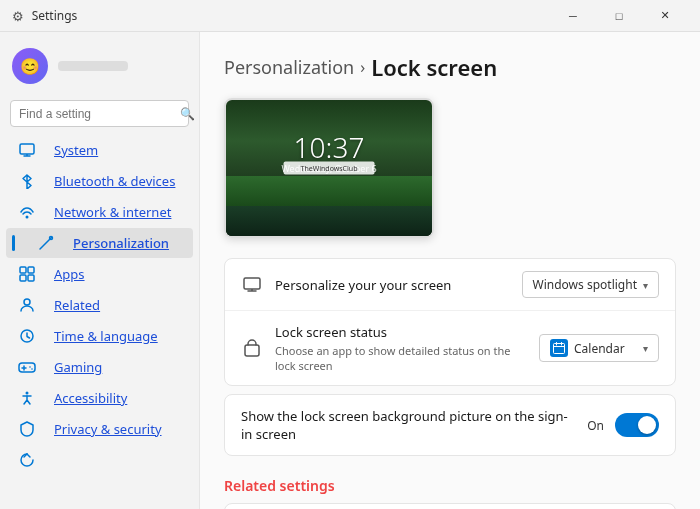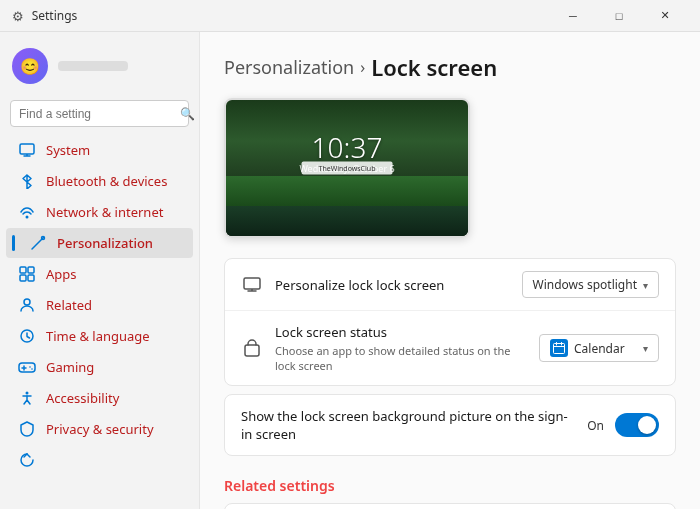--- a/index.html
+++ b/index.html
@@ -104,26 +104,27 @@
       background: transparent;
       flex: 1;
       color: #333;
     }
     .search-icon-svg { color: #666; font-size: 12px; }
 
     .nav-item {
       display: flex;
       align-items: center;
       padding: 6px 12px;
-      gap: 10px;
+      gap: 18px;
       cursor: pointer;
       border-radius: 4px;
       margin: 1px 6px;
-      color: #b91c1c;
+      color: #1d4ed8;
       font-size: 13px;
+      text-decoration: underline;
     }
     .nav-item.active {
       background: #e0e0e0;
       font-weight: 500;
     }
     .nav-item .nav-icon {
       width: 18px;
       height: 18px;
       display: flex;
       align-items: center;
@@ -157,21 +158,21 @@
       color: #555;
     }
     .breadcrumb-current {
       font-size: 22px;
       font-weight: 600;
       color: #1a1a1a;
     }
 
     
     .lockscreen-preview {
-      width: 246px;
+      width: 210px;
       height: 140px;
       border-radius: 8px;
       overflow: hidden;
       margin-bottom: 20px;
       position: relative;
       background: linear-gradient(180deg, #1a3a1a 0%, #2d5a2d 30%, #1e3a1e 60%, #0a1a0a 100%);
       border: 2px solid #ddd;
       box-shadow: 0 2px 8px rgba(0,0,0,0.15);
     }
     .lockscreen-time {
@@ -511,21 +512,21 @@
 
       <div class="settings-row">
         <div class="settings-row-icon">
           <svg width="18" height="16" viewBox="0 0 18 16" fill="none">
               <rect x="1" y="1" width="16" height="11" rx="1.5" stroke="#555" stroke-width="1.5"></rect>
               <line x1="5" y1="14" x2="13" y2="14" stroke="#555" stroke-width="1.5" stroke-linecap="round"></line>
               <line x1="9" y1="12" x2="9" y2="14" stroke="#555" stroke-width="1.5"></line>
             </svg>
         </div>
         <div class="settings-row-content">
-          <div class="settings-row-title">Personalize lock lock screen</div>
+          <div class="settings-row-title">Personalize your your screen</div>
         </div>
         <div class="settings-row-control">
           <div class="dropdown-control">
             <span>Windows spotlight</span>
             <span style="font-size:10px; color:#666;">▾</span>
           </div>
         </div>
       </div>
 
       <div class="settings-row">

